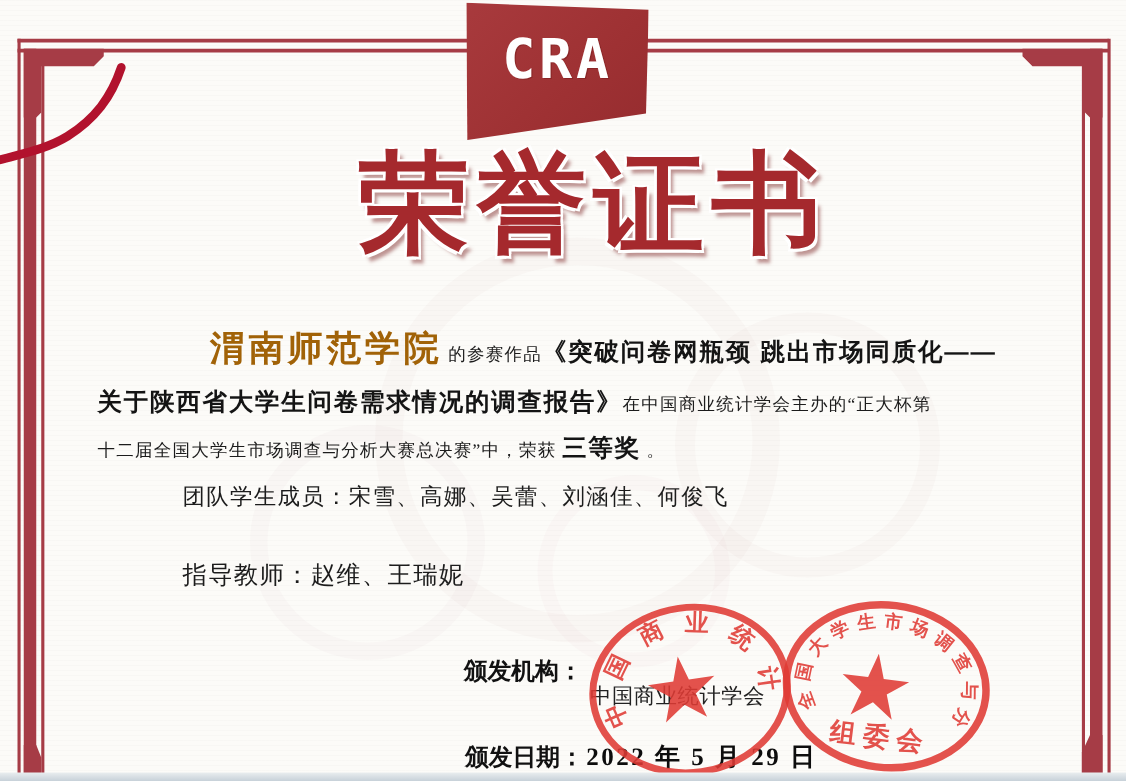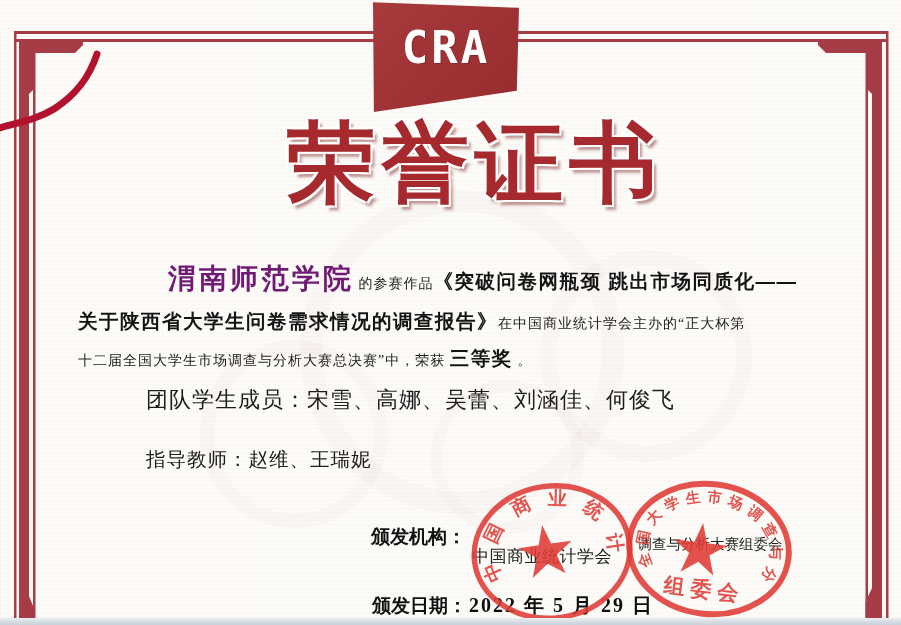--- a/index.html
+++ b/index.html
@@ -48,25 +48,25 @@
     font-family:Liberation Sans, sans-serif;font-weight:900;
     font-size:88px;line-height:100px;letter-spacing:6px;color:#a5292d;
     text-shadow:
       -2px -2px 0 #ffffff, 2px -2px 0 #ffffff, -2px 2px 0 #ffffff, 2px 2px 0 #ffffff,
       4px 5px 3px rgba(130,45,45,0.5);
   }
 
   .bodyline{position:absolute;white-space:nowrap;color:#1c1c1c;}
   .seg-normal{font-family:"Liberation Serif",serif;font-size:14px;letter-spacing:1px;}
   .seg-strong{font-family:"Liberation Sans",sans-serif;font-weight:900;font-size:19.5px;letter-spacing:1.5px;color:#141414;}
-  .seg-school{font-family:Liberation Serif, serif;font-weight:bold;font-size:28px;letter-spacing:3px;color:#701a75;}
+  .seg-school{font-family:Liberation Serif, serif;font-weight:bold;font-size:28px;letter-spacing:3px;color:#a16207;}
   .line1{left:168px;top:260px;}
   .line2{left:78px;top:308px;}
   .line3{left:78px;top:345px;}
-  .teamline{left:146px;top:385px;font-size:22px;letter-spacing:1px;}
+  .teamline{left:146px;top:385px;font-size:18px;letter-spacing:1px;}
   .teacherline{left:146px;top:418px;font-size:19.5px;letter-spacing:1px;margin-top:28px;}
 
   .footer-label{
     position:absolute;white-space:nowrap;
     font-family:"Liberation Sans",sans-serif;font-weight:bold;font-size:19px;color:#111;
   }
   .issuer-label{left:371px;top:524px;}
   .date-label{left:372px;top:593px;}
   .issuer-org1{
     position:absolute;left:472px;top:545px;white-space:nowrap;
@@ -125,21 +125,20 @@
 
 <div class="bodyline line1"><span class="seg seg-school">渭南师范学院</span><span class="seg seg-normal"> 的参赛作品</span><span class="seg seg-strong">《突破问卷网瓶颈 跳出市场同质化——</span></div>
 <div class="bodyline line2"><span class="seg seg-strong">关于陕西省大学生问卷需求情况的调查报告》</span><span class="seg seg-normal">在中国商业统计学会主办的“正大杯第</span></div>
 <div class="bodyline line3"><span class="seg seg-normal">十二届全国大学生市场调查与分析大赛总决赛”中，荣获 </span><span class="seg seg-strong">三等奖</span><span class="seg seg-normal"> 。</span></div>
 <div class="bodyline teamline">团队学生成员：宋雪、高娜、吴蕾、刘涵佳、何俊飞</div>
 <div class="bodyline teacherline">指导教师：赵维、王瑞妮</div>
 
 <div class="footer-label issuer-label">颁发机构：</div>
 <div class="issuer-org1">中国商业统计学会</div>
 <div class="issuer-org2">
-  <div>调查与分析大赛组委会</div>
 </div>
 <div class="footer-label date-label">颁发日期：</div>
 <div class="date-value">2022 年 5 月 29 日</div>
 
 <svg class="overlay" viewBox="0 0 901 625" style="pointer-events:none;">
   <defs>
     <path id="arcL" d="M500,571 A57,47 0 1 1 604,571" fill="none"></path>
     <path id="arcR" d="M655,572 A62,47 0 1 1 763,572" fill="none"></path>
   </defs>
 

